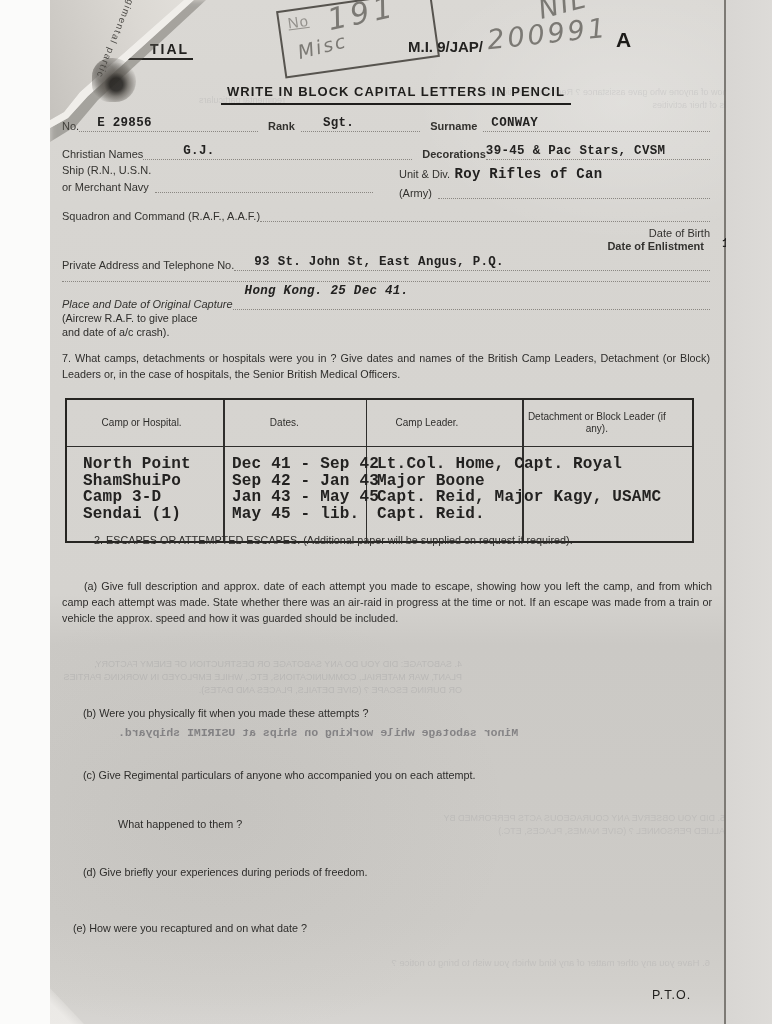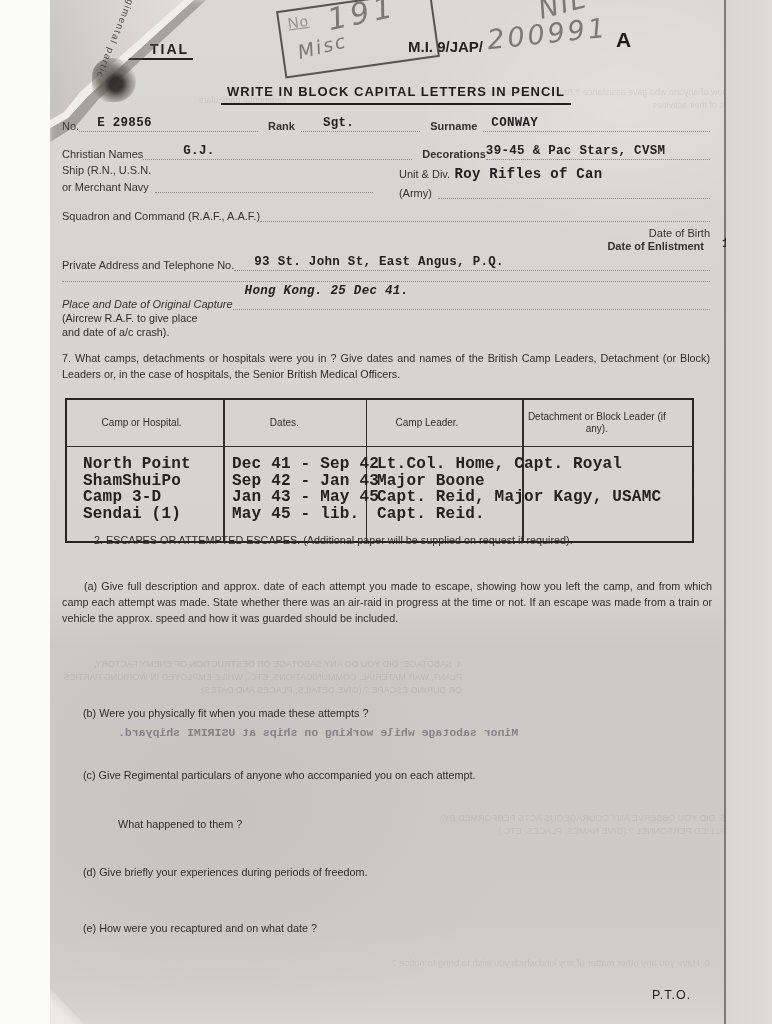--- a/index.html
+++ b/index.html
@@ -243,21 +243,21 @@
     <div class="bleed-typed" style="left:68px;top:726px;">Minor sabotage while working on ships at USIRIMI shipyard.</div>
 
     <div class="para" style="position:absolute;left:33px;top:767px;width:560px;">(c)   Give Regimental particulars of anyone who accompanied you on each attempt.</div>
 
     <div class="para" style="position:absolute;left:68px;top:816px;width:300px;">What happened to them ?</div>
 
     <div class="bleed caps" style="left:370px;top:812px;width:305px;opacity:.12;">5.  DID YOU OBSERVE ANY COURAGEOUS ACTS PERFORMED BY ALLIED PERSONNEL ?  (GIVE NAMES, PLACES, ETC.)</div>
 
     <div class="para" style="position:absolute;left:33px;top:864px;width:560px;">(d)   Give briefly your experiences during periods of freedom.</div>
 
-    <div class="para" style="position:absolute;left:33px;top:920px;width:560px;">(e)   How were you recaptured and on what date ?</div>
+    <div class="para" style="position:absolute;left:23px;top:920px;width:560px;">(e)   How were you recaptured and on what date ?</div>
 
     <div class="bleed" style="left:185px;top:956px;width:475px;opacity:.12;font-size:9.5px;">6.   Have you any other matter of any kind which you wish to bring to notice ?</div>
 
     <div id="pto">P.T.O.</div>
     <div id="corner-curl"></div>
   </div>
 
   <div id="edge-strip"></div>
 </div>
 

